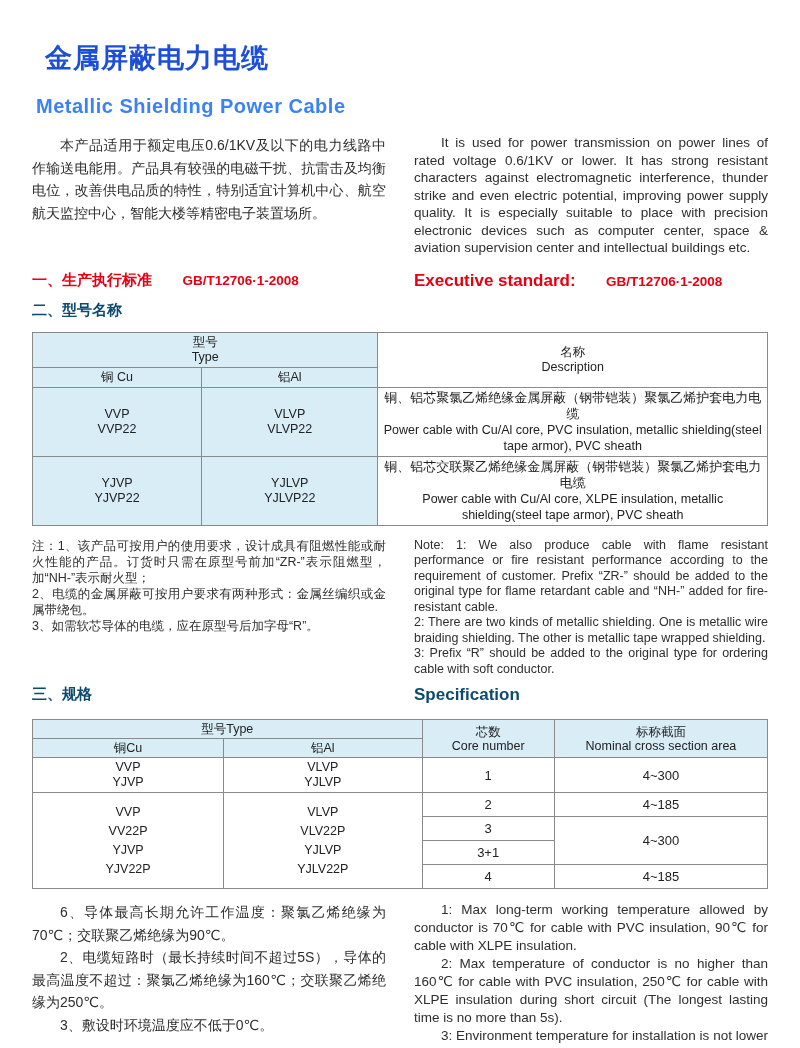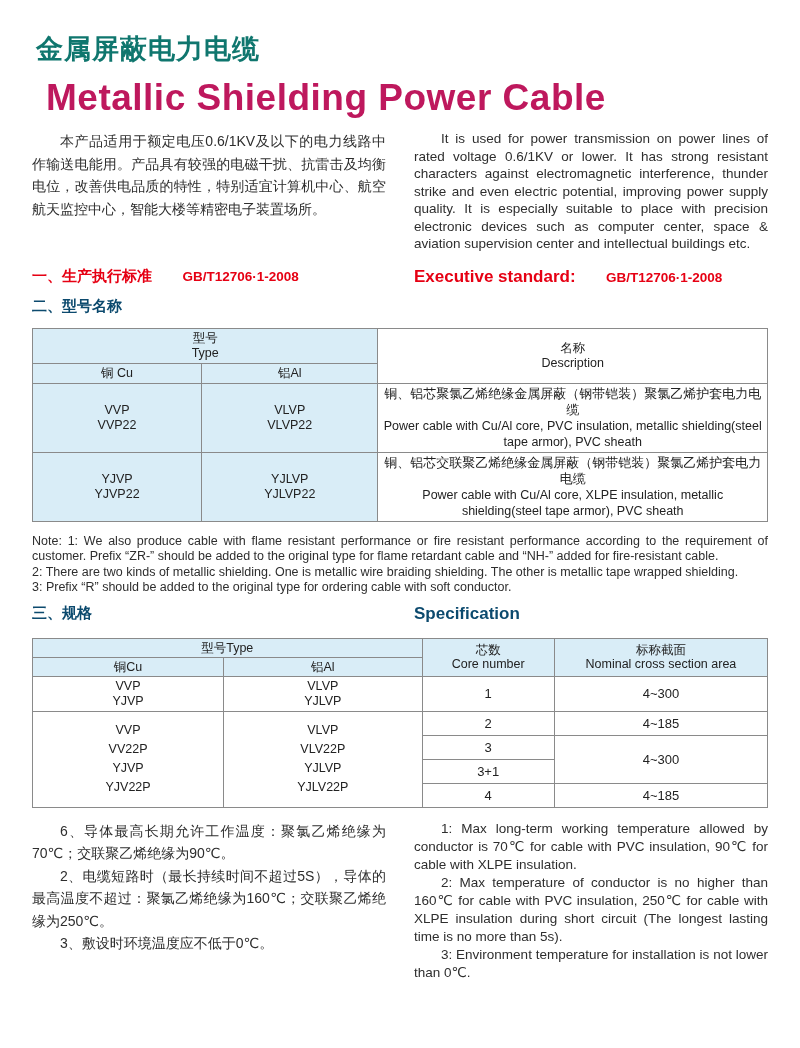--- a/index.html
+++ b/index.html
@@ -6,22 +6,22 @@
   html,body { margin:0; padding:0; }
   body {
     width: 800px; height: 1048px; overflow: hidden;
     background: #ffffff;
     font-family: "Liberation Sans", "DejaVu Sans", sans-serif;
     color: #2e2e2e;
   }
   .page { padding: 28px 32px 0 32px; }
 
   
-  .title-zh { color:#0f766e; font-size:27px; font-weight:bold; margin:4px; line-height:34px; letter-spacing:1px; }
-  .title-en { color:#be185d; font-size:37px; font-weight:bold; margin:14px; line-height:36px; letter-spacing:0.5px; }
+  .title-zh { color:#1d4ed8; font-size:27px; font-weight:bold; margin:13px; line-height:34px; letter-spacing:1px; }
+  .title-en { color:#3b82f6; font-size:20px; font-weight:bold; margin:4px; line-height:36px; letter-spacing:0.5px; }
 
   
   .two-col { display:flex; gap:28px; }
   .col { flex:1; min-width:0; }
 
   .intro { margin-top:10px; }
   .zh-body { font-size:14px; line-height:22.5px; text-align:justify; margin:0; }
   .en-body { font-size:13.5px; line-height:17.5px; text-align:justify; margin:0; }
   .indent { text-indent:2em; }
 
@@ -145,20 +145,25 @@
       <td>
         <div class="desc-zh">铜、铝芯交联聚乙烯绝缘金属屏蔽（钢带铠装）聚氯乙烯护套电力电缆</div>
         <div class="desc-en">Power cable with Cu/Al core, XLPE insulation, metallic shielding(steel tape armor), PVC sheath</div>
       </td>
     </tr>
   </tbody>
     </table>
 
   <section class="two-col notes">
     <div class="col">
+      <p class="note-p-zh">注：1、该产品可按用户的使用要求，设计成具有阻燃性能或耐火性能的产品。订货时只需在原型号前加“ZR-”表示阻燃型，加“NH-”表示耐火型；</p>
+      <p class="note-p-zh">2、电缆的金属屏蔽可按用户要求有两种形式：金属丝编织或金属带绕包。</p>
+      <p class="note-p-zh">3、如需软芯导体的电缆，应在原型号后加字母“R”。</p>
+    </div>
+    <div class="col">
       <p class="note-p-en">Note: 1: We also produce cable with flame resistant performance or fire resistant performance  according to the requirement of customer. Prefix “ZR-” should be added to the original type for flame retardant cable and “NH-” added for fire-resistant cable.</p>
       <p class="note-p-en">2: There are two kinds of metallic shielding. One is metallic wire braiding shielding. The other is metallic tape wrapped shielding.</p>
       <p class="note-p-en">3: Prefix “R” should be added to the original type for ordering cable with soft conductor.</p>
     </div>
   </section>
 
   <div class="two-col heading-row row-spec-head">
     <div class="col">
       <h2 class="sec-label-zh blue">三、规格</h2>
     </div>

